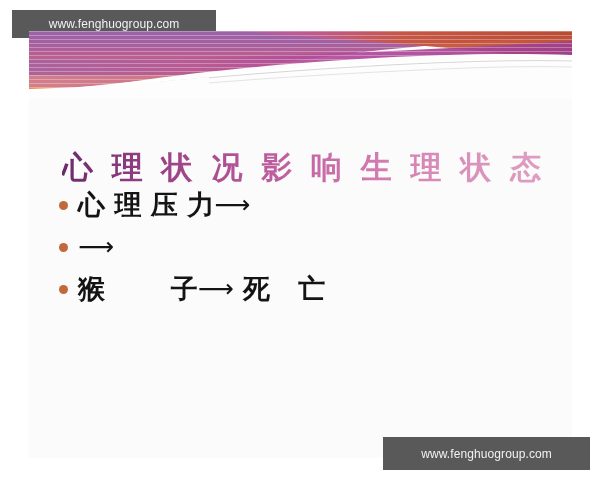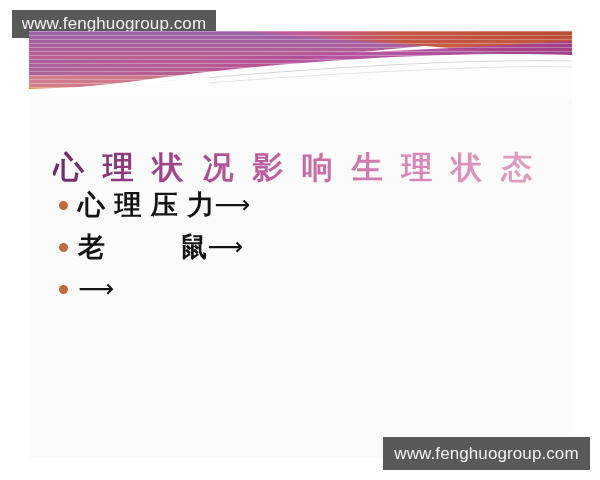--- a/index.html
+++ b/index.html
@@ -33,21 +33,21 @@
     top: 0;
     width: 543px;
     height: 68px;
     overflow: hidden;
   }
   #banner svg { display: block; }
 
   
   #title {
     position: absolute;
-    left: 24px;
+    left: 33px;
     top: 98px;
     width: 480px;
     font-family: "DejaVu Serif", "Liberation Serif", serif;
     font-size: 31px;
     font-weight: 700;
     letter-spacing: 4px;
     line-height: 1.1;
     white-space: nowrap;
     background: linear-gradient(90deg,
         #6a2b6b 0%,
@@ -99,21 +99,21 @@
     font-size: 25px;
     color: #141414;
   }
 
   
   .watermark {
     position: absolute;
     background: #595959;
     color: #f2f2f2;
     font-family: "Liberation Sans", sans-serif;
-    font-size: 17px;
+    font-size: 12px;
     letter-spacing: 0.1px;
     display: flex;
     align-items: center;
     justify-content: center;
   }
   #watermark-top {
     left: 12px;
     top: 10px;
     width: 204px;
     height: 28px;
@@ -210,29 +210,30 @@
 
     <div class="bullet-row">
       <span class="bullet-dot"></span>
       <span class="bullet-text">心 理 压 力</span>
       <span class="bullet-text arrow">⟶</span>
       <span class="bullet-text">  </span>
     </div>
 
     <div class="bullet-row">
       <span class="bullet-dot"></span>
-      <span class="bullet-text">老        鼠</span>
       <span class="bullet-text arrow">⟶</span>
       <span class="bullet-text">  </span>
     </div>
 
     <div class="bullet-row">
       <span class="bullet-dot"></span>
+      <span class="bullet-text">猴       子</span>
       <span class="bullet-text arrow">⟶</span>
       <span class="bullet-text"> </span>
+      <span class="bullet-text">死   亡</span>
     </div>
 
   </div>
 </div>
 
 <div class="watermark" id="watermark-bottom">
   <span>www.fenghuogroup.com</span>
 </div>
 
 </body></html>

